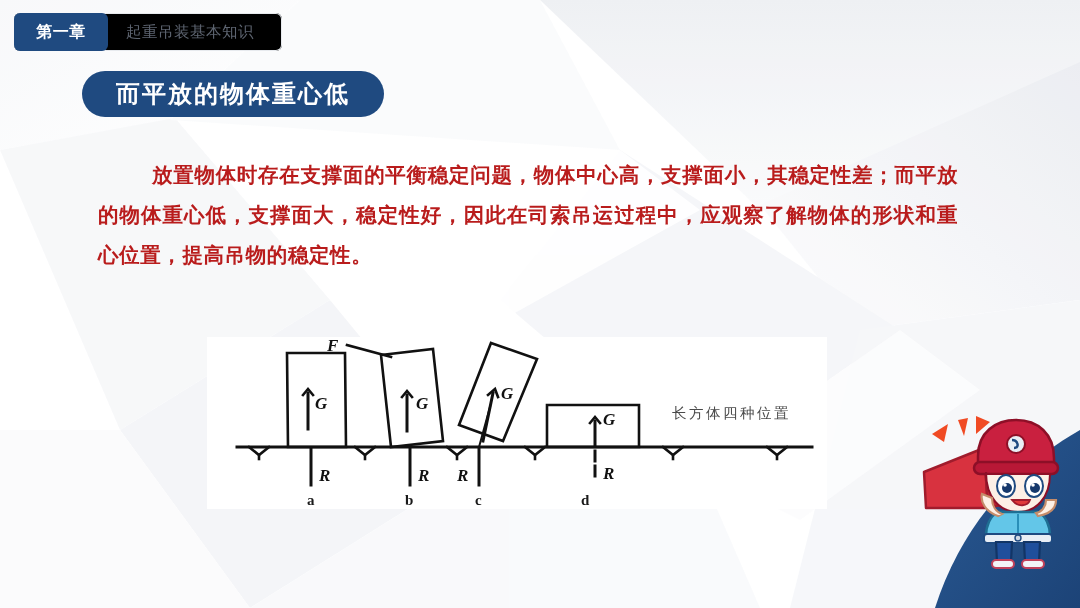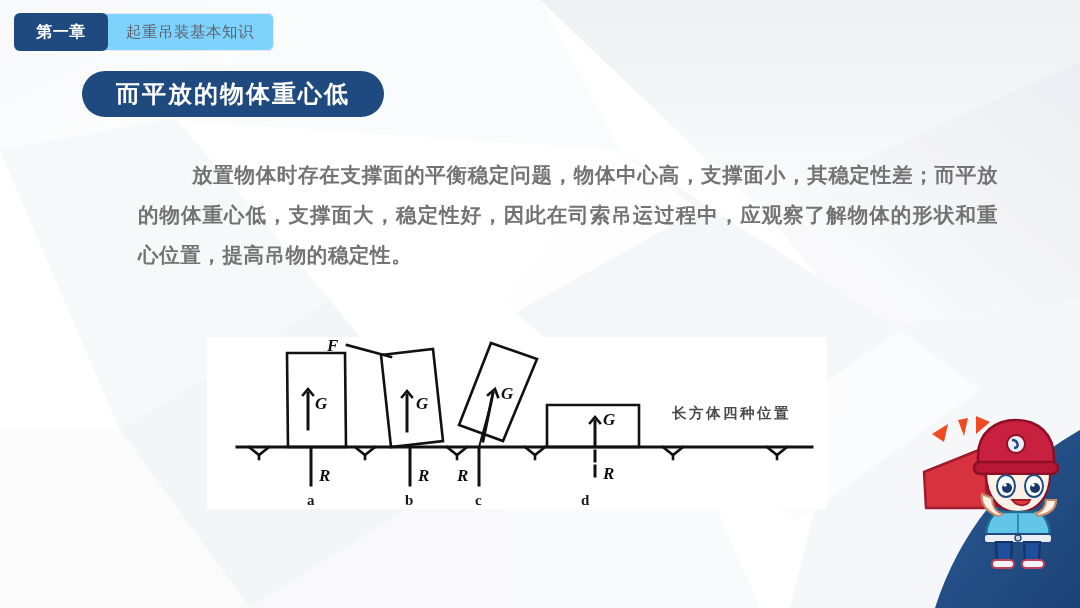--- a/index.html
+++ b/index.html
@@ -11,74 +11,72 @@
 
   
   #bg{position:absolute;inset:0;z-index:0;}
   #bg svg{display:block;width:1080px;height:608px;}
 
   
   .chapter-row{
     position:absolute;left:14px;top:13px;z-index:5;
     display:flex;align-items:center;
     height:38px;
-    background:#7dd3fc;
+    background:#000000;
     border-radius:6px;
     box-shadow:0 0 0 1px #e7eaee inset;
   }
   .chapter-badge{
     display:flex;align-items:center;justify-content:center;
     height:38px;min-width:94px;padding:0 12px;
     background:#1f4a80;color:#ffffff;
     border-radius:6px;
     font-size:16px;font-weight:bold;letter-spacing:.5px;
     box-sizing:border-box;
   }
   .chapter-title{
     display:flex;align-items:center;
-    height:38px;padding:0 20px 0 18px;
+    height:38px;padding:0 28px 0 18px;
     color:#5d6470;font-size:15.5px;letter-spacing:.5px;
     white-space:nowrap;
   }
 
   
   .section-pill{
     position:absolute;left:82px;top:71px;z-index:5;
     display:flex;align-items:center;
     height:46px;padding:0 34px;
     background:#1f4a80;
     border-radius:23px;
     color:#ffffff;font-size:24px;font-weight:bold;letter-spacing:2px;
     box-sizing:border-box;
   }
 
   
   .body-copy{
     position:absolute;left:98px;top:155px;width:860px;z-index:5;
-    color:#737373;
+    color:#b91c1c;
     font-size:20.5px;font-weight:bold;
     line-height:40px;letter-spacing:.6px;
     text-indent:54px;
     text-align:justify;
-    margin-left:40px;
   }
 
   
   .figure-panel{
     position:absolute;left:207px;top:337px;width:620px;height:172px;z-index:4;
     background:#ffffff;
   }
   .figure-panel svg{display:block;width:620px;height:172px;}
 
   .figure-caption{
     position:absolute;left:672px;top:404px;z-index:6;
     color:#4a4a4a;font-size:14.5px;letter-spacing:2.5px;
     font-family:"Liberation Serif","DejaVu Serif",serif;
     white-space:nowrap;
-    font-weight:bold;
   }
 
   
   .mascot{
     position:absolute;left:918px;top:412px;width:160px;height:160px;z-index:7;
   }
   .mascot svg{display:block;width:160px;height:160px;}
 </style>
 </head>
 <body>

